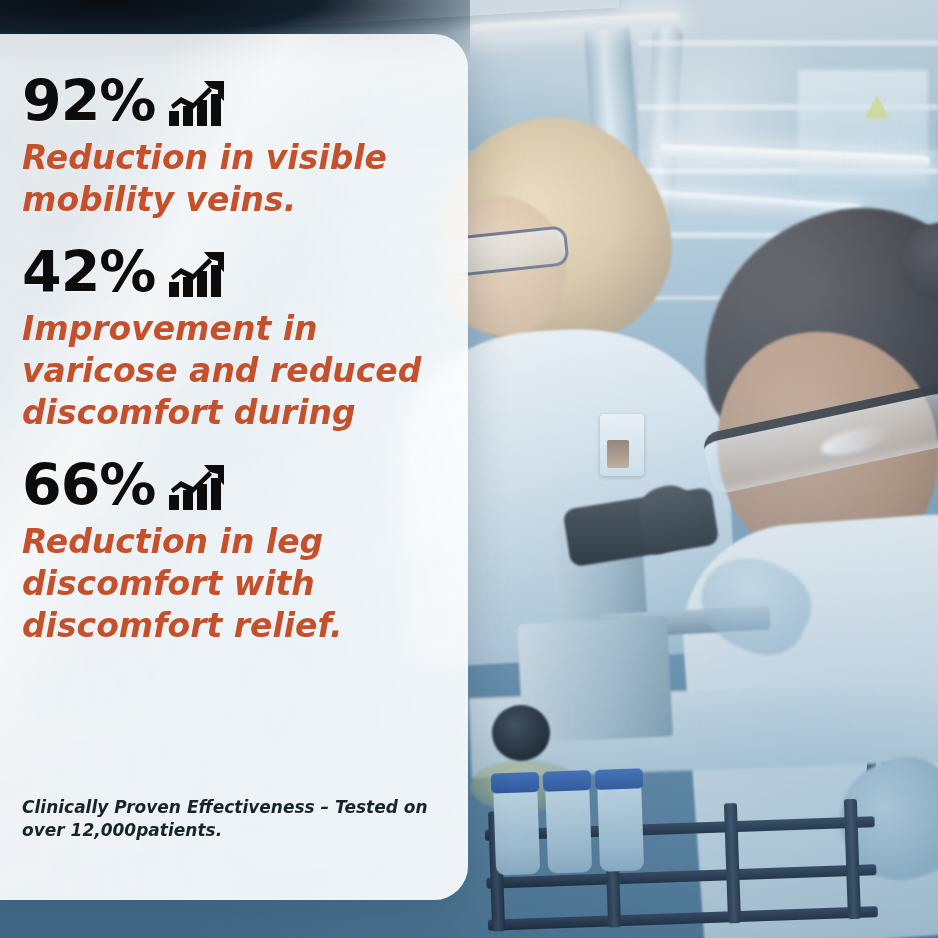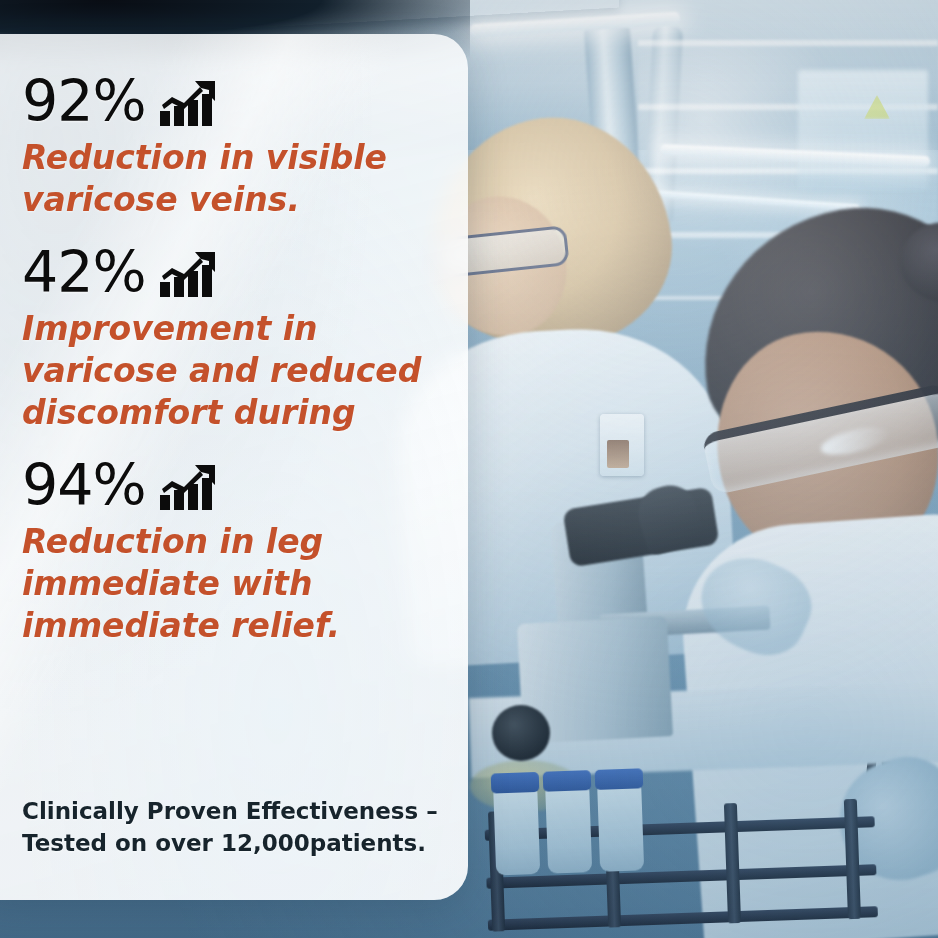--- a/index.html
+++ b/index.html
@@ -261,39 +261,39 @@
 
   .card-inner{
     position:absolute; left:34px; top:0; width:468px; height:866px;
     padding:38px 22px 0 22px;
   }
 
   .stat{ margin-bottom:22px; }
   .stat .headline{
     display:flex; align-items:center; gap:12px;
     font-family:"DejaVu Sans", sans-serif;
-    font-weight:normal; font-size:57px; line-height:1.02;
+    font-weight:bold; font-size:57px; line-height:1.02;
     color:#0c0c0c; letter-spacing:-1px;
     text-shadow:0 1px 2px rgba(255,255,255,.7);
   }
   .chart-icon{ display:block; width:66px; height:52px; flex:0 0 auto; margin-top:2px; }
   .stat .desc{
     margin-top:7px;
     font-family:"DejaVu Sans", sans-serif;
     font-style:italic; font-weight:bold;
     font-size:33px; line-height:1.27;
     color:#C4512B;
     text-shadow:0 1px 2px rgba(255,255,255,.55);
   }
 
   .footnote{
     position:absolute; left:56px; right:22px; top:762px;
     font-family:"DejaVu Sans", sans-serif;
-    font-weight:bold;
-    font-size:23px; line-height:1.38;
+    font-style:italic; font-weight:bold;
+    font-size:17px; line-height:1.38;
     color:#17242c;
     text-shadow:0 1px 2px rgba(255,255,255,.6);
   }
 </style>
 </head>
 <body>
 
 <div id="stage">
 
   <div class="photo">
@@ -362,51 +362,51 @@
           <span>92%</span>
           <svg class="chart-icon" viewBox="0 0 66 52">
             <path fill="#0c0c0c" d="M4 29 L14 21 L26 27 L42 11 L45 15 L26 33 L14 27 L6 33 Z"></path>
             <path fill="#0c0c0c" d="M37 5 L57 5 L57 25 L51 19 L51 14 L43 12 Z"></path>
             <rect x="2" y="35" width="10" height="15" fill="#0c0c0c"></rect>
             <rect x="16" y="30" width="10" height="20" fill="#0c0c0c"></rect>
             <rect x="30" y="24" width="10" height="26" fill="#0c0c0c"></rect>
             <rect x="44" y="18" width="10" height="32" fill="#0c0c0c"></rect>
           </svg>
         </div>
-        <div class="desc">Reduction in visible varicose veins.</div>
+        <div class="desc">Reduction in visible mobility veins.</div>
       </div>
 
       <div class="stat">
         <div class="headline">
           <span>42%</span>
           <svg class="chart-icon" viewBox="0 0 66 52">
             <path fill="#0c0c0c" d="M4 29 L14 21 L26 27 L42 11 L45 15 L26 33 L14 27 L6 33 Z"></path>
             <path fill="#0c0c0c" d="M37 5 L57 5 L57 25 L51 19 L51 14 L43 12 Z"></path>
             <rect x="2" y="35" width="10" height="15" fill="#0c0c0c"></rect>
             <rect x="16" y="30" width="10" height="20" fill="#0c0c0c"></rect>
             <rect x="30" y="24" width="10" height="26" fill="#0c0c0c"></rect>
             <rect x="44" y="18" width="10" height="32" fill="#0c0c0c"></rect>
           </svg>
         </div>
         <div class="desc">Improvement in varicose and reduced discomfort during</div>
       </div>
 
       <div class="stat">
         <div class="headline">
-          <span>94%</span>
+          <span>66%</span>
           <svg class="chart-icon" viewBox="0 0 66 52">
             <path fill="#0c0c0c" d="M4 29 L14 21 L26 27 L42 11 L45 15 L26 33 L14 27 L6 33 Z"></path>
             <path fill="#0c0c0c" d="M37 5 L57 5 L57 25 L51 19 L51 14 L43 12 Z"></path>
             <rect x="2" y="35" width="10" height="15" fill="#0c0c0c"></rect>
             <rect x="16" y="30" width="10" height="20" fill="#0c0c0c"></rect>
             <rect x="30" y="24" width="10" height="26" fill="#0c0c0c"></rect>
             <rect x="44" y="18" width="10" height="32" fill="#0c0c0c"></rect>
           </svg>
         </div>
-        <div class="desc">Reduction in leg immediate with immediate relief.</div>
+        <div class="desc">Reduction in leg discomfort with discomfort relief.</div>
       </div>
 
     </div>
 
     <div class="footnote">Clinically Proven Effectiveness – Tested on over 12,000patients.</div>
   </div>
 
 </div>
 
 </body></html>

